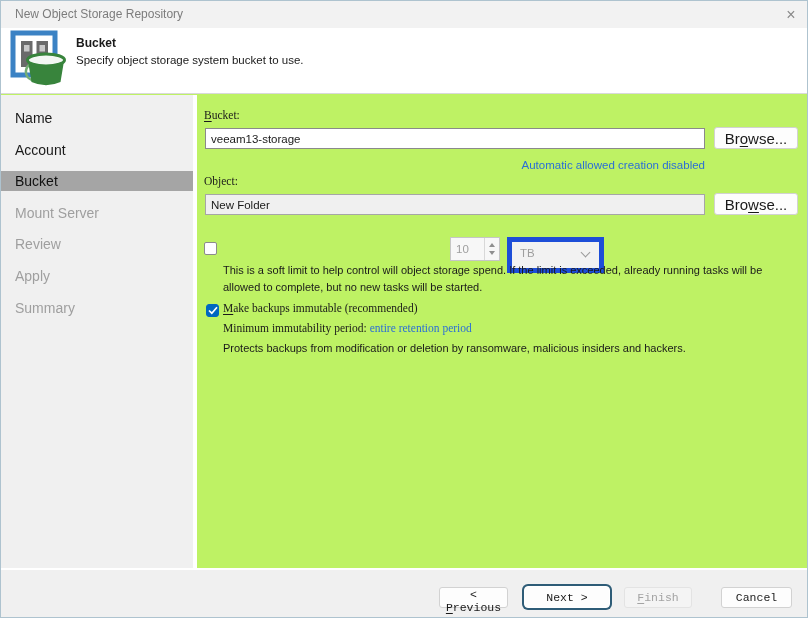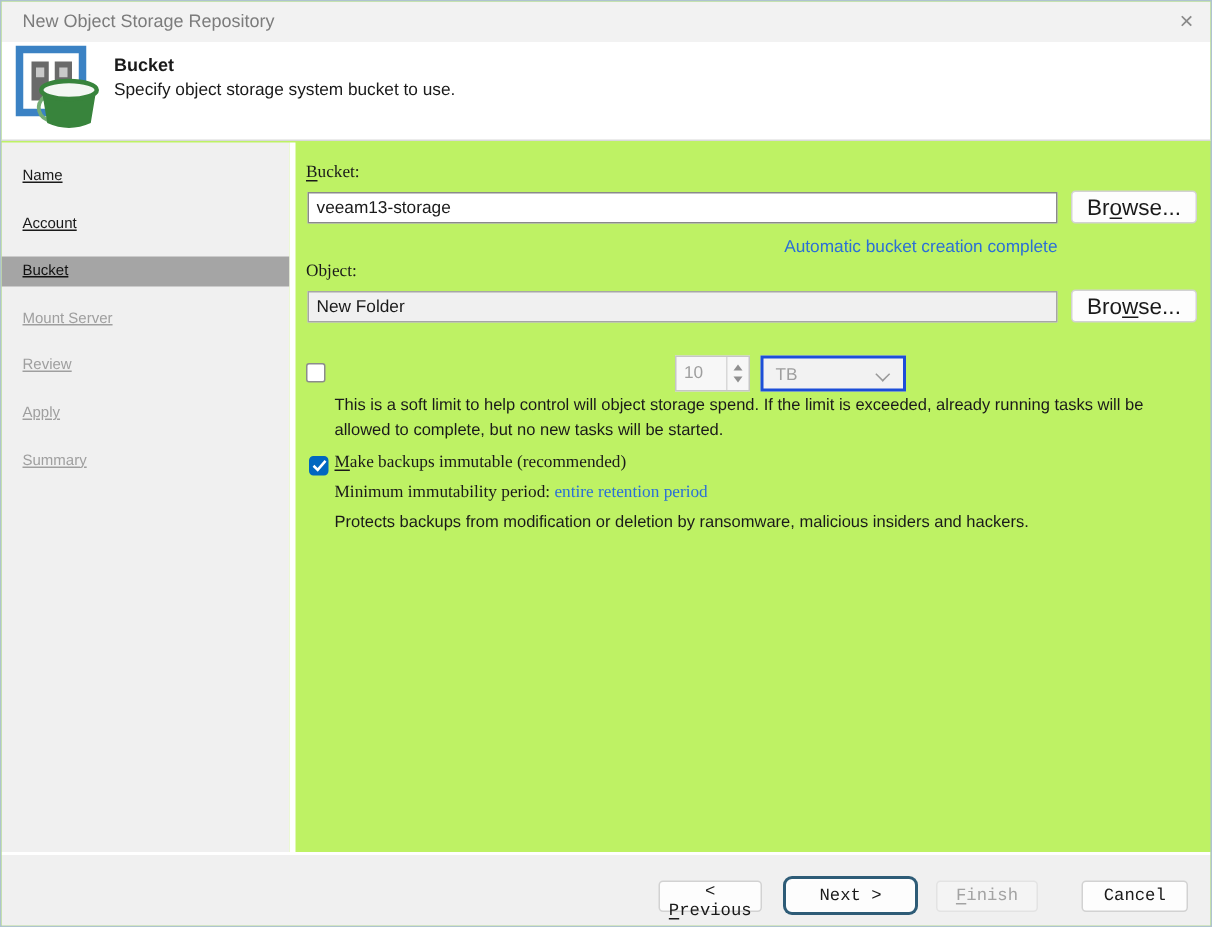--- a/index.html
+++ b/index.html
@@ -41,21 +41,21 @@
   .header .h-sub   { position:absolute; left:75px; top:26px; font-size:11.5px; }
 
   
   .sidebar {
     position:absolute; left:0; top:94px; width:192px; height:473px;
     background:#f0f0f0; padding-top:13px;
   }
   .vdivider { position:absolute; left:192px; top:94px; width:4px; height:473px; background:#ffffff; }
   .step {
     height:20px; line-height:20px; margin-bottom:11.6px; padding-left:14px;
-    font-size:10px; color:#1a1a1a;text-decoration:underline;
+    font-size:14px; color:#1a1a1a;
   }
   .step.pending { color:#9f9f9f; }
   .step.active  { background:#a5a5a5; color:#111; }
 
   
   .content { position:absolute; left:196px; top:94px; width:612px; height:473px; }
 
   .form-label { position:absolute; font-size:11.5px;font-family:Liberation Serif, serif; }
   .accel { text-decoration:underline; text-underline-offset:2px; }
 
@@ -91,22 +91,22 @@
   }
   .spinner .val { flex:1; line-height:22px; padding-left:5px; color:#9e9e9e; font-size:11.5px; }
   .spinner .arrows {
     width:15px; border-left:1px solid #d8d8d8; display:flex; flex-direction:column;
     align-items:center; justify-content:center; gap:4px;
   }
   .tri-up { width:0; height:0; border-left:3.5px solid transparent; border-right:3.5px solid transparent; border-bottom:4px solid #8f8f8f; }
   .tri-down { width:0; height:0; border-left:3.5px solid transparent; border-right:3.5px solid transparent; border-top:4px solid #8f8f8f; }
 
   .dropdown {
-    position:absolute; left:310px; top:142px; width:97px; height:24px;
-    background:#f2f2f2; border:2px solid #1d4ed8;
+    position:absolute; left:310px; top:142px; width:97px; height:36px;
+    background:#f2f2f2; border:5px solid #1d4ed8;
   }
   .dropdown .val { position:absolute; left:8px; line-height:22px; color:#9e9e9e; font-size:11.5px; }
   .chevron {
     position:absolute; right:10px; top:7px; width:7px; height:7px;
     border-left:1.3px solid #9a9a9a; border-bottom:1.3px solid #9a9a9a;
     transform:rotate(-45deg);
   }
 
   .help { position:absolute; font-size:11px; line-height:16.5px; color:#1a1a1a; white-space:nowrap; }
 
@@ -165,21 +165,21 @@
   <div class="content">
 
     <div class="form-label" style="left:7px; top:14px;">
       <span class="accel">B</span><span>ucket:</span>
     </div>
     <input class="text-input" style="top: 33px;" type="text" value="veeam13-storage">
     <button class="browse-btn" style="top:32px;">
       <span>Br</span><span class="accel">o</span><span>wse...</span>
     </button>
 
-    <div class="link note-link">Automatic bucket creation complete</div>
+    <div class="link note-link">Automatic allowed creation disabled</div>
 
     <div class="form-label" style="left:7px; top:80px;">Object:</div>
     <input class="text-input readonly" style="top: 99px;" type="text" readonly="" value="New Folder">
     <button class="browse-btn" style="top:98px;">
       <span>Bro</span><span class="accel">w</span><span>se...</span>
     </button>
 
     <div class="checkbox" style="left:7px; top:147px;"></div>
     <div class="spinner">
       <div class="val">10</div>

